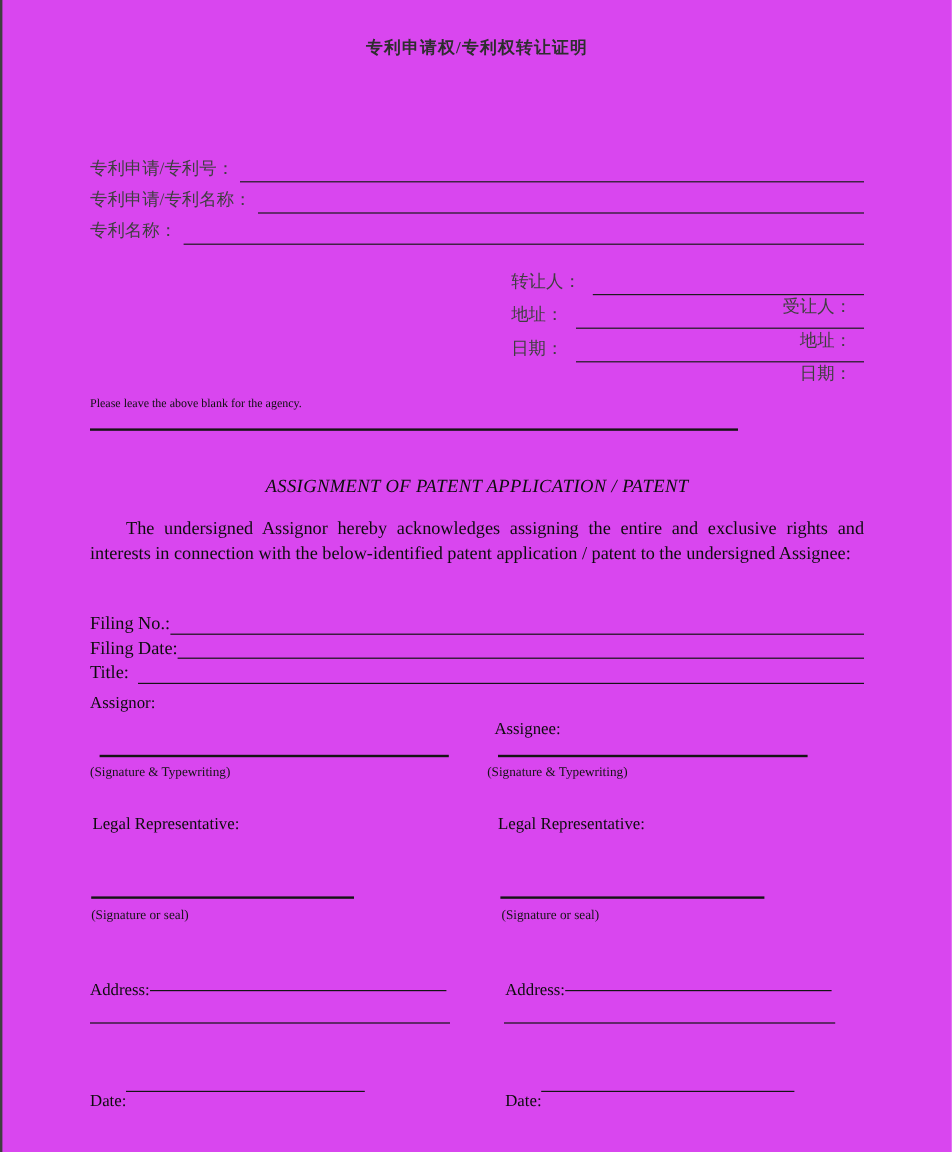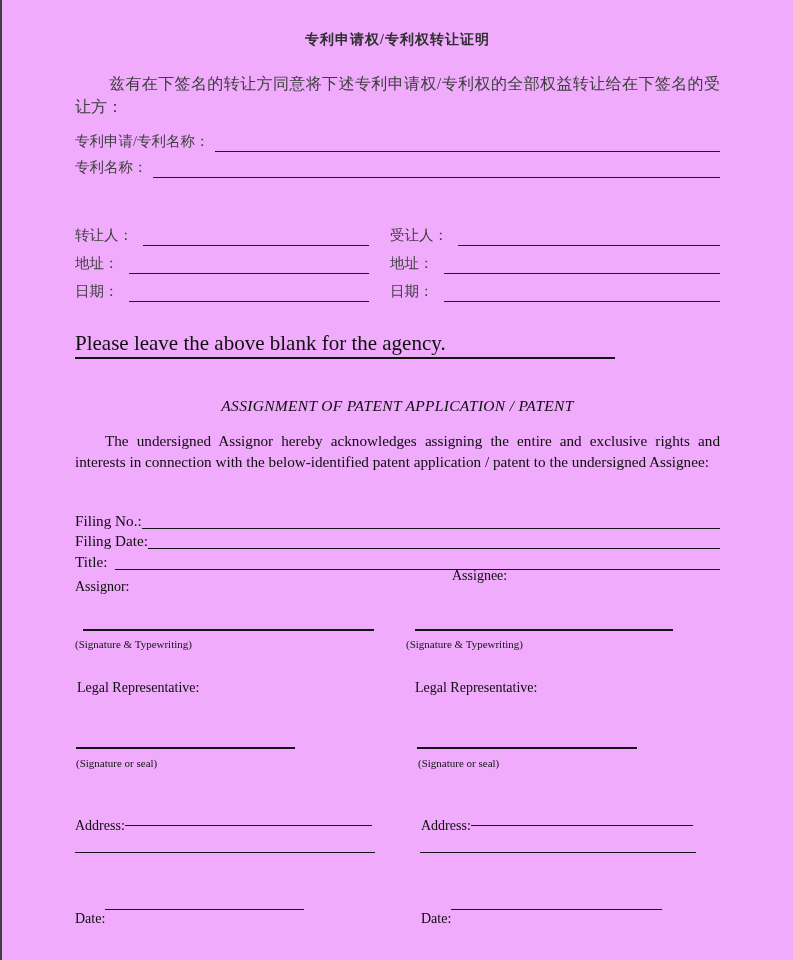--- a/index.html
+++ b/index.html
@@ -1,61 +1,61 @@
 <!DOCTYPE html>
 <html><head>
 <meta charset="utf-8">
 <style>
   html,body{margin:0;padding:0;}
   body{
     width:793px;height:960px;background:#fdfdfd;
     font-family:"Liberation Serif","DejaVu Serif",serif;
     color:#0d0d0d;position:relative;overflow:hidden;
   }
-  .page{position:absolute;inset:0;background:#f0abfc;}
+  .page{position:absolute;inset:0;background:#d946ef;}
   .left-edge{position:absolute;left:0;top:0;width:2px;height:960px;background:#3f3f3f;}
   .content{position:absolute;left:75px;top:0;width:645px;height:960px;}
   .abs{position:absolute;}
 
   
   .cn-title{top:31px;left:0;width:645px;text-align:center;font-size:14px;font-weight:bold;
             letter-spacing:1px;color:#2e2e2e;}
   .cn-intro{top:72px;left:0;width:645px;margin:0;font-size:16px;line-height:23px;
             text-align:justify;text-indent:34px;color:#3d3d3d;}
   .cn-fields{top:131px;left:0;width:645px;}
   .cnf-row{display:flex;align-items:flex-end;height:21px;margin-bottom:5px;}
   .cn-lbl{font-size:14.5px;line-height:21px;color:#3f3f3f;white-space:nowrap;}
   .rule{flex:1;border-bottom:1px solid #1c1c1c;margin-left:5px;}
 
   .parties{top:225px;left:0;width:645px;}
-  .p-row{display:flex;align-items:flex-end;height:21px;margin-bottom:7px;}
+  .p-row{display:flex;align-items:flex-end;height:21px;margin-bottom:7px;flex-direction:column;}
   .p-left{width:294px;display:flex;align-items:flex-end;}
   .p-gap{width:21px;}
   .p-right{flex:1;display:flex;align-items:flex-end;justify-content:space-between;}
   .p-left .rule,.p-right .rule{margin-left:10px;}
 
-  .agency-note{top:331px;left:0;font-size:21px;color:#0f0f0f;}
+  .agency-note{top:331px;left:0;font-size:10px;color:#0f0f0f;}
   .divider{top:357px;left:0;width:540px;height:0;border-top:2px solid #141414;}
 
   
   .en-title{top:397px;left:0;width:645px;text-align:center;font-style:italic;
             font-size:15.5px;letter-spacing:.3px;color:#0d0d0d;}
   .en-intro{top:431px;left:0;width:645px;margin:0;font-size:15.2px;line-height:20.5px;
             text-align:justify;text-indent:30px;color:#0d0d0d;}
   .en-fields{top:510px;left:0;width:645px;}
-  .enf-row{display:flex;align-items:flex-end;height:20.5px;}
+  .enf-row{display:flex;height:20.5px;}
   .en-lbl{font-size:15.2px;line-height:20px;white-space:nowrap;}
   .rule-en{flex:1;border-bottom:1.5px solid #141414;margin-bottom:2px;}
   .gap-sm{margin-left:8px;}
 
   .b{font-weight:normal;font-size:14px;line-height:19px;white-space:nowrap;}
   .cap{font-size:11px;color:#141414;white-space:nowrap;}
 
   .hd-left{top:577px;left:0;}
-  .hd-right{top:566px;left:337px;margin-left:40px;}
+  .hd-right{top:599px;left:337px;}
 
   .line{position:absolute;height:0;border-top:2px solid #141414;}
   .l-sig1{left:8px;top:629px;width:291px;}
   .r-sig1{left:340px;top:629px;width:258px;}
   .cap1-left{top:638px;left:0;}
   .cap1-right{top:638px;left:331px;}
 
   .legal-left{top:678px;left:2px;}
   .legal-right{top:678px;left:340px;}
 
@@ -80,23 +80,26 @@
 </head>
 <body>
 
 <div class="page">
   <div class="left-edge"></div>
 
   <div class="content">
 
     <div class="abs cn-title">专利申请权/专利权转让证明</div>
 
-    <p class="abs cn-intro">兹有在下签名的转让方同意将下述专利申请权/专利权的全部权益转让给在下签名的受让方：</p>
 
     <div class="abs cn-fields">
+      <div class="cnf-row">
+        <span class="cn-lbl">专利申请/专利号：</span>
+        <span class="rule"></span>
+      </div>
       <div class="cnf-row">
         <span class="cn-lbl">专利申请/专利名称：</span>
         <span class="rule"></span>
       </div>
       <div class="cnf-row">
         <span class="cn-lbl">专利名称：</span>
         <span class="rule"></span>
       </div>
     </div>
 

